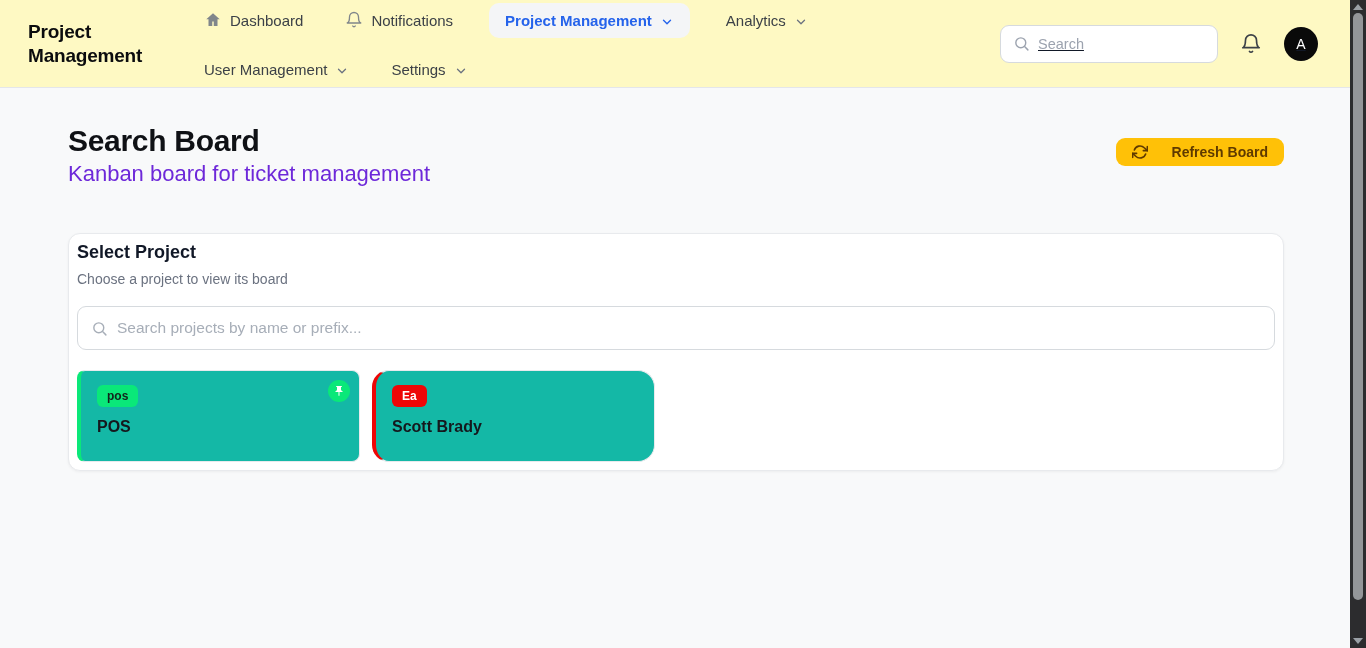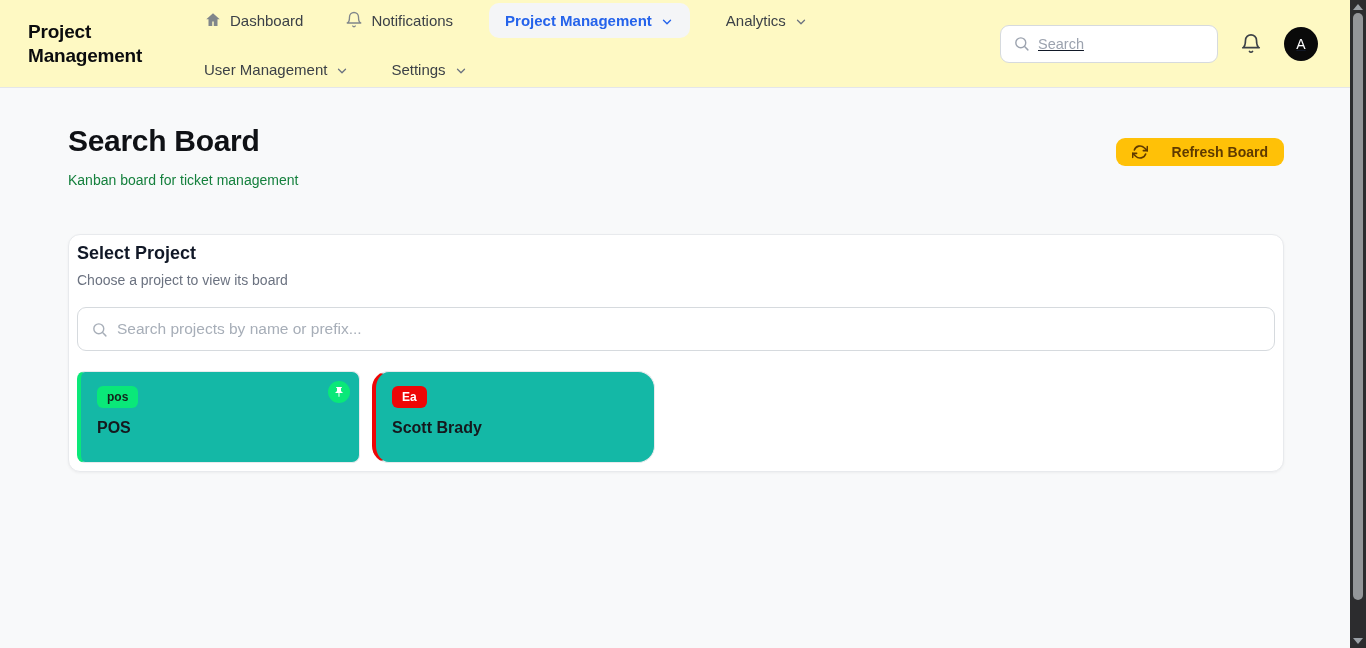--- a/index.html
+++ b/index.html
@@ -47,21 +47,21 @@
   .bell { width:22px; height:22px; cursor:pointer; }
   .avatar {
     width:34px; height:34px; border-radius:50%; background:#0a0a0a; color:#fff;
     display:flex; align-items:center; justify-content:center;
     font-size:14px; cursor:pointer;
   }
   
   .main { padding:36px 82px 0 68px; }
   .page-head { display:flex; align-items:flex-start; justify-content:space-between; }
   .page-title { font-size:30px; font-weight:800; color:#0f1115; letter-spacing:-0.3px; }
-  .page-subtitle { font-size:14px; color:#15803d; margin-top:14px; }
+  .page-subtitle { font-size:22px; color:#6d28d9; margin-top:3px; }
   .refresh-btn {
     margin-top:14px;
     display:inline-flex; align-items:center; gap:24px;
     background:#ffc107; color:#5f3a00; border:none; border-radius:9px;
     height:28px; padding:0 16px; font-size:14px; font-weight:600;
     font-family:inherit; cursor:pointer;
   }
   .refresh-btn svg { width:16px; height:16px; stroke:#5f3a00; }
   
   .panel {

